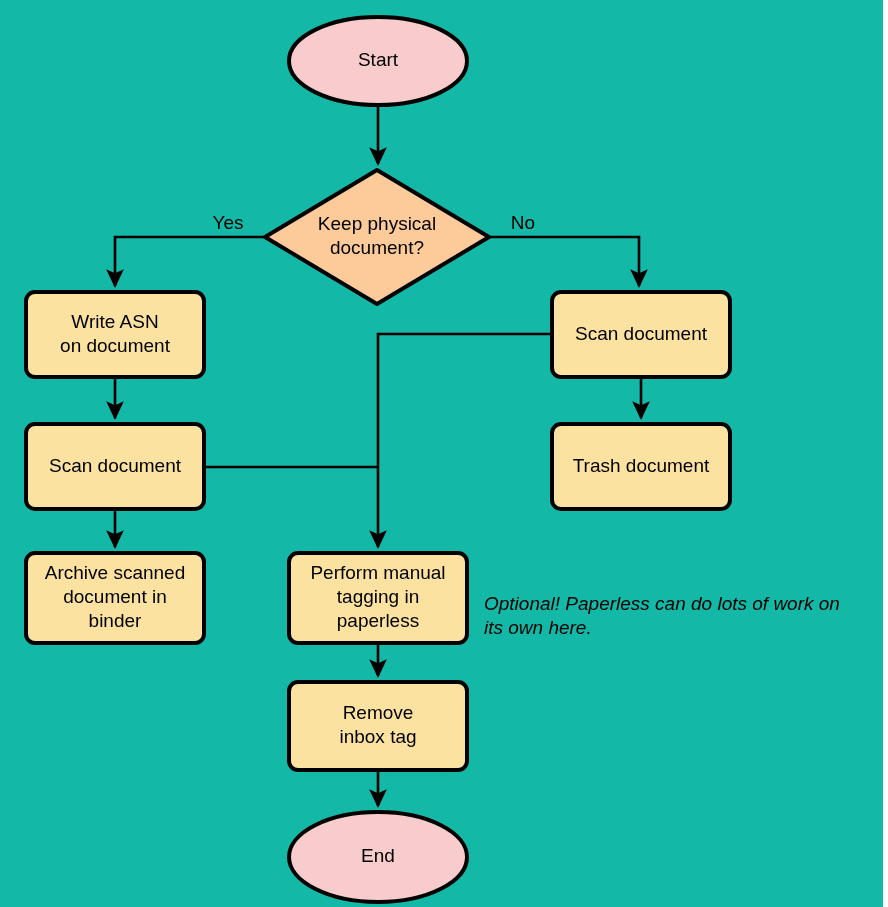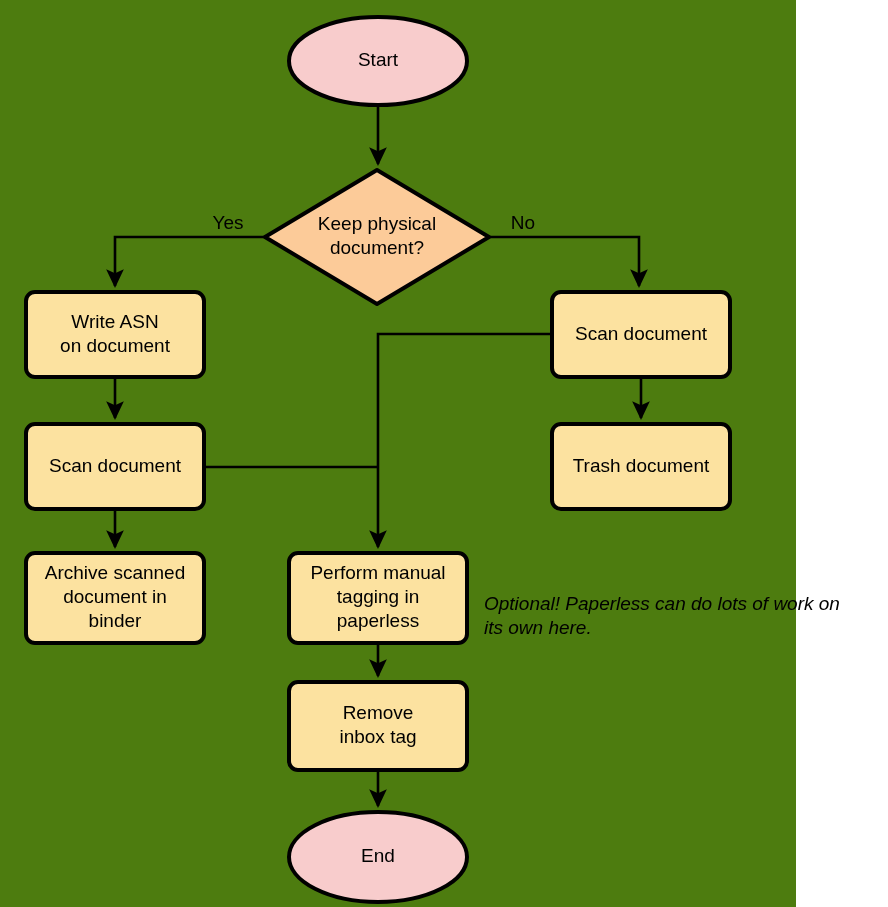--- a/index.html
+++ b/index.html
@@ -9,23 +9,23 @@
     background: #ffffff;
   }
   body {
     width: 888px;
     height: 907px;
     overflow: hidden;
     font-family: "Liberation Sans", sans-serif;
   }
   #flow-root {
     position: relative;
-    width: 796px;
+    width: 883px;
     height: 907px;
-    background: #4d7c0f;
+    background: #14b8a6;
   }
   svg#flow-svg {
     display: block;
     width: 888px;
     height: 907px;
   }
   .node-shape {
     stroke: #000000;
     stroke-width: 4;
     stroke-linejoin: round;

